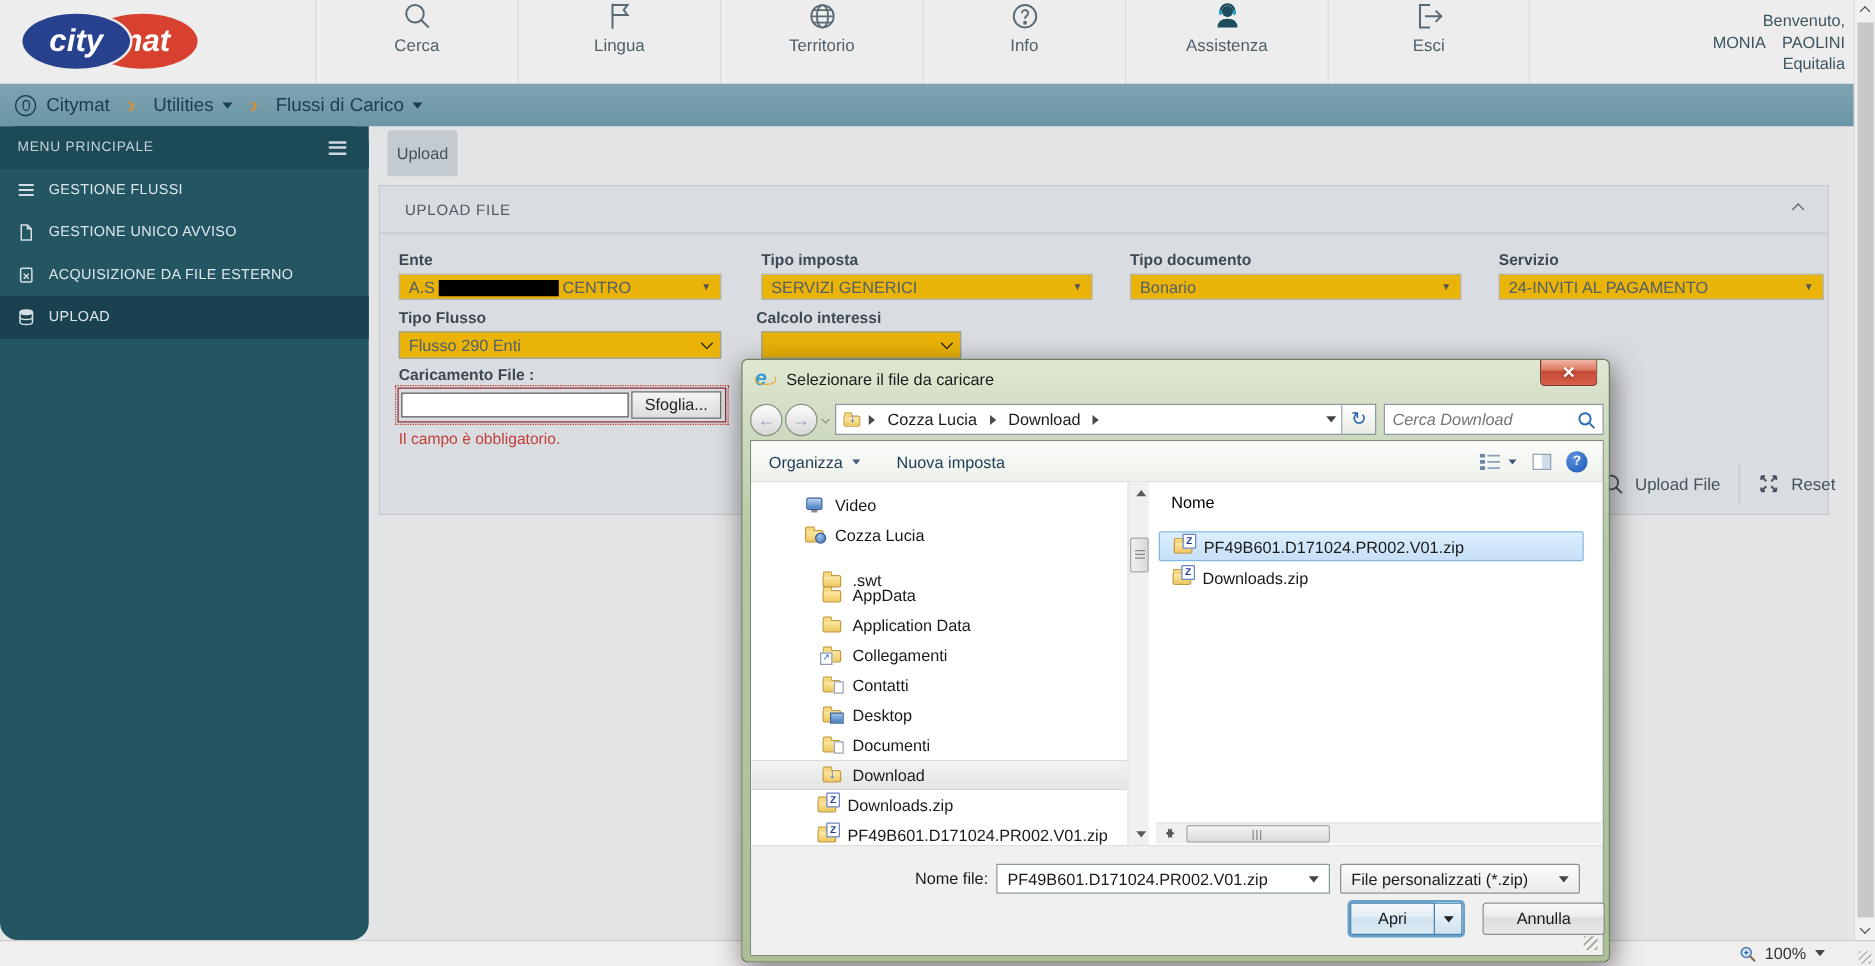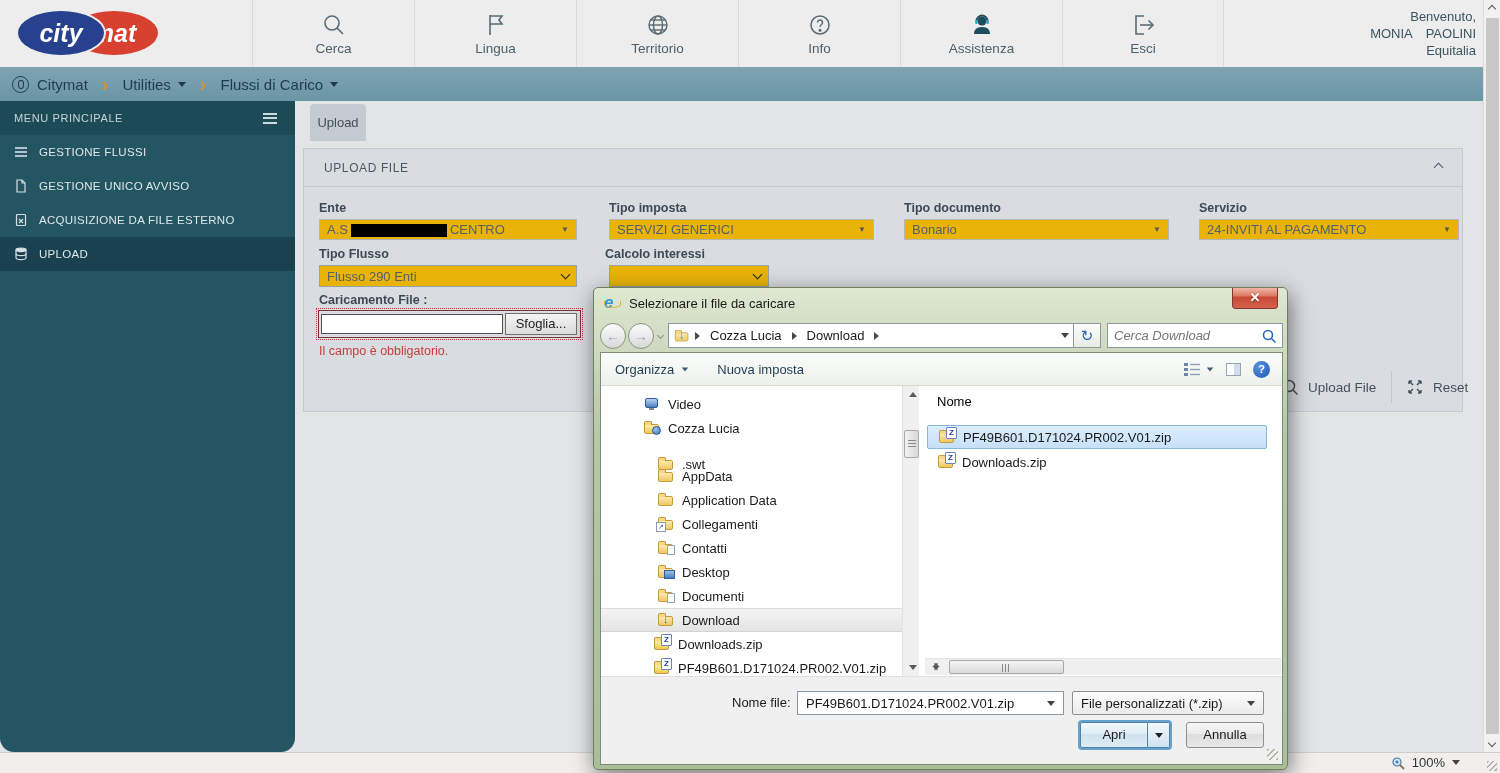--- a/index.html
+++ b/index.html
@@ -7,21 +7,21 @@
   .screen { position:relative; width:1500px; height:773px; background:#e2e4e5; overflow:hidden; }
   .abs { position:absolute; }
 
   
   .hdr { left:0; top:0; width:1500px; height:67px; background:#ecedec; }
   .logo { left:18px; top:11px; width:140px; height:45px; }
   .logo .oval { position:absolute; top:0; height:44px; border-radius:50%; color:#fff; font-weight:bold; font-style:italic; font-size:25px; display:flex; align-items:center; justify-content:center; }
   .logo .oval.red { left:52px; width:88px; background:#d8402f; }
   .logo .oval.blue { left:0; width:86px; background:#27418f; box-shadow:0 0 0 2px #ecedec; }
   .nav { left:252px; top:0; height:67px; display:flex; }
-  .navitem { width:162px; height:67px; border-left:1px solid #d9dad9; display:flex; flex-direction:column; align-items:center; justify-content:center; gap:3px; cursor:pointer; }
+  .navitem { width:162px; height:67px; border-left:1px solid #d9dad9; display:flex; flex-direction:column; align-items:center; justify-content:flex-start; gap:3px; cursor:pointer; }
   .navitem:last-child { border-right:1px solid #d9dad9; }
   .navitem .nlabel { font-size:13.5px; color:#4d5f6a; }
   .navicon { width:26px; height:26px; }
   .welcome { right:24px; top:8px; text-align:right; font-size:13px; color:#3c5462; line-height:17px; }
   .welcome .wide { word-spacing:10px; }
 
   
   .crumbbar { left:0; top:67px; width:1500px; height:34px; background:linear-gradient(#7ea3b1,#6b96a5); display:flex; align-items:center; font-size:15px; color:#1d3c50; }
   .crumbbar .ccircle { width:17px; height:17px; border:1.6px solid #1d3c50; border-radius:50%; margin:0 8px 0 12px; position:relative; }
   .crumbbar .ccircle::after { content:''; position:absolute; left:5px; top:3px; width:4px; height:7px; border:1.4px solid #1d3c50; border-radius:40% 40% 50% 50%; }
@@ -517,19 +517,19 @@
         <div class="combo gray" style="left:471px;top:14px;width:192px">
           <span>File personalizzati (*.zip)</span>
           <span class="tri" style="border-top-color:#444"></span>
         </div>
         <div class="apri-wrap">
           <span class="apri-main">Apri</span>
           <span class="apri-arr">
               <span class="tri" style="border-top-color:#222"></span>
             </span>
         </div>
-        <div class="wbtn" style="left:585px;top:45px;width:78px;line-height:24px">Annulla</div>
+        <div class="wbtn" style="left:585px;top:45px;width:98px;line-height:24px">Annulla</div>
         <span class="dgrip"></span>
       </div>
     </div>
   </div>
 
 </div>
 
 </body></html>

